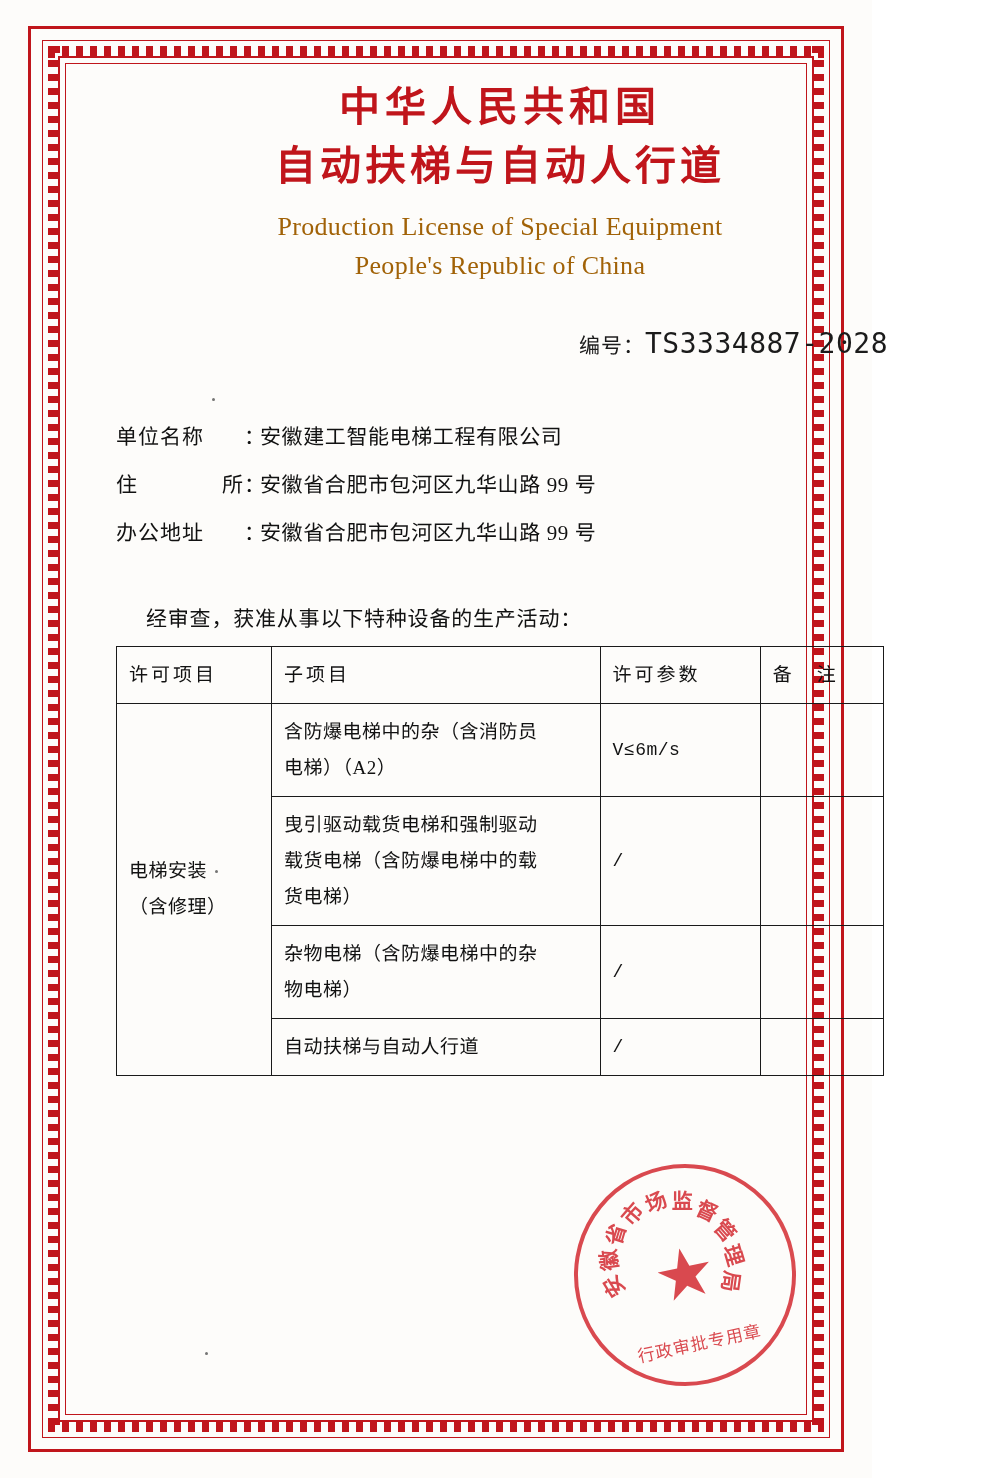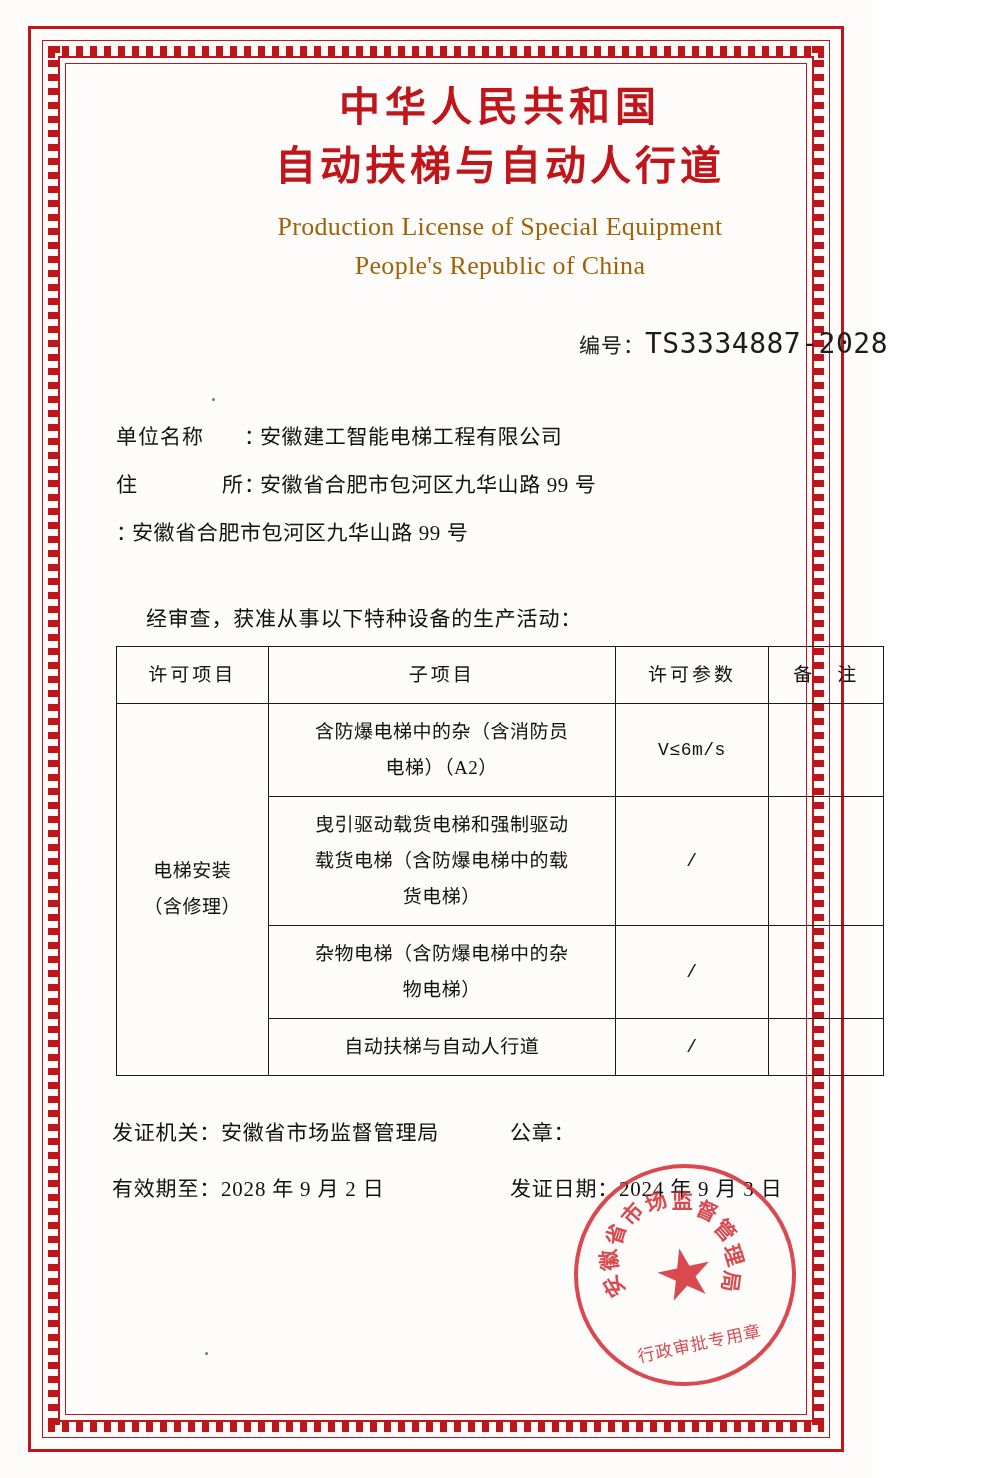--- a/index.html
+++ b/index.html
@@ -142,22 +142,22 @@
 
   table.scope {
     margin-top: 14px;
     margin-left: 26px;
     border-collapse: collapse;
     width: 768px;
     font-size: 19px;
   }
   table.scope td, table.scope th {
     border: 1px solid #1a1a1a;
-    padding: 10px 4px;
-    text-align: center;
+    padding: 10px 12px;
+    text-align: left;
     vertical-align: middle;
     font-weight: normal;
     letter-spacing: 0.5px;
     line-height: 1.9;
   }
   table.scope th { font-size: 19px; letter-spacing: 3px; }
   th.c1 { width: 150px; }
   th.c2 { width: 358px; }
   th.c3 { width: 150px; }
   th.c4 { width: 110px; letter-spacing: 8px; }
@@ -280,20 +280,21 @@
       <div class="field-row">
         <div class="field-label spaced">
           <span>住</span>
           <span>所</span>
         </div>
         <div class="field-colon">：</div>
         <div class="field-value">安徽省合肥市包河区九华山路 99 号</div>
       </div>
 
       <div class="field-row">
+        <div class="field-label">办公地址</div>
         <div class="field-colon">：</div>
         <div class="field-value">安徽省合肥市包河区九华山路 99 号</div>
       </div>
 
     </div>
 
     <div class="statement">经审查，获准从事以下特种设备的生产活动：</div>
 
     <table class="scope">
       <thead>
@@ -335,36 +336,20 @@
           <td></td>
         </tr>
         <tr>
           <td class="subitem">自动扶梯与自动人行道</td>
           <td class="param">/</td>
           <td></td>
         </tr>
       </tbody>
     </table>
 
-    <div class="footer">
-      <div class="footer-row">
-        <div class="footer-left">
-          <span>发证机关：</span><span>安徽省市场监督管理局</span>
-        </div>
-        <div class="footer-right">公章：</div>
-      </div>
-      <div class="footer-row">
-        <div class="footer-left">
-          <span>有效期至：</span><span class="date">2028 年 9 月 2 日</span>
-        </div>
-        <div class="footer-right">
-          <span>发证日期：</span><span class="date">2024 年 9 月 3 日</span>
-        </div>
-      </div>
-    </div>
 
   </div>
 
   <div class="seal">
     <div class="seal-text" id="seal-arc">
         <span style="transform: translate(-50%, -50%) translate(-73.296px, 26.6776px) rotate(-110deg);">安</span>
         <span style="transform: translate(-50%, -50%) translate(-77.7654px, -6.04441px) rotate(-85.5556deg);">徽</span>
         <span style="transform: translate(-50%, -50%) translate(-68.2935px, -37.6828px) rotate(-61.1111deg);">省</span>
         <span style="transform: translate(-50%, -50%) translate(-46.5784px, -62.5656px) rotate(-36.6667deg);">市</span>
         <span style="transform: translate(-50%, -50%) translate(-16.5129px, -76.232px) rotate(-12.2222deg);">场</span>

